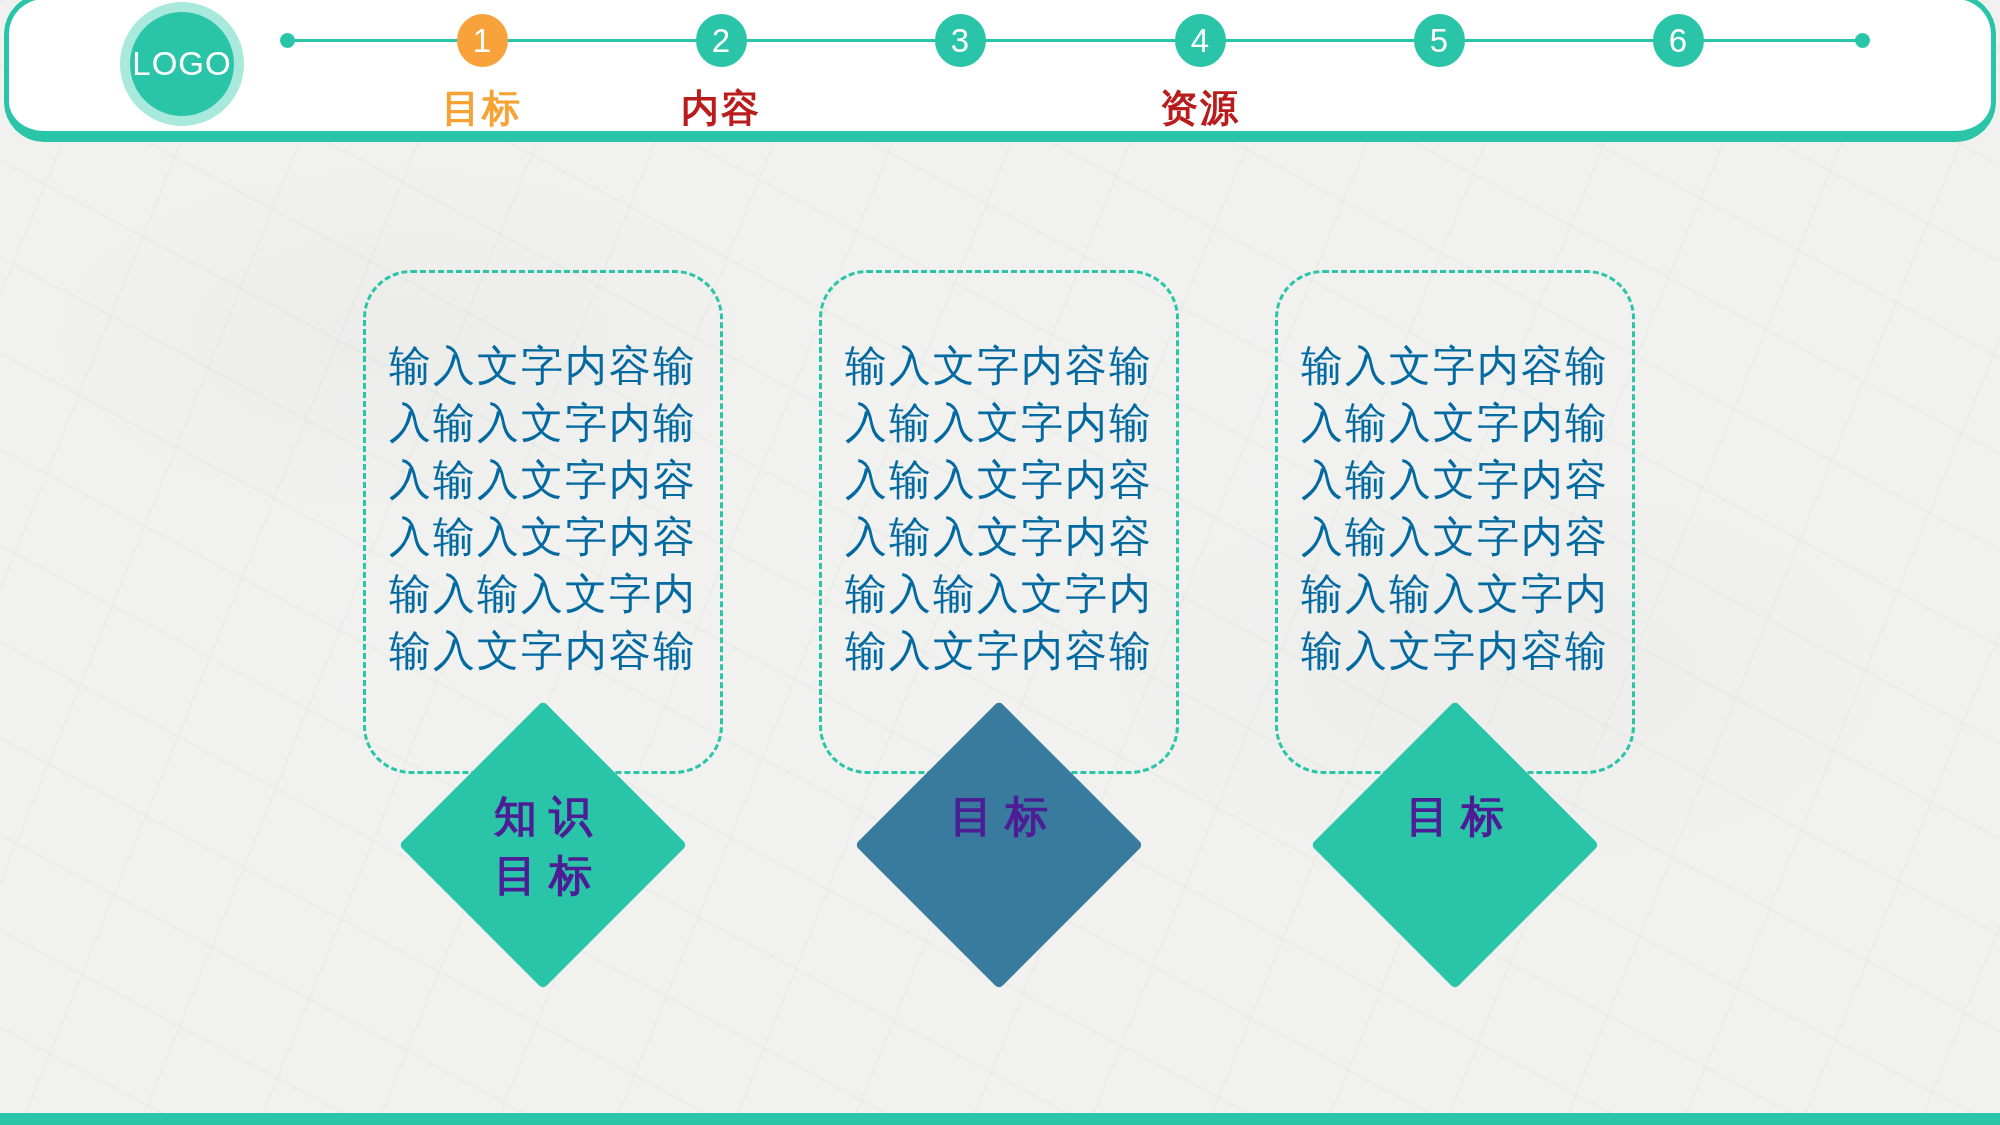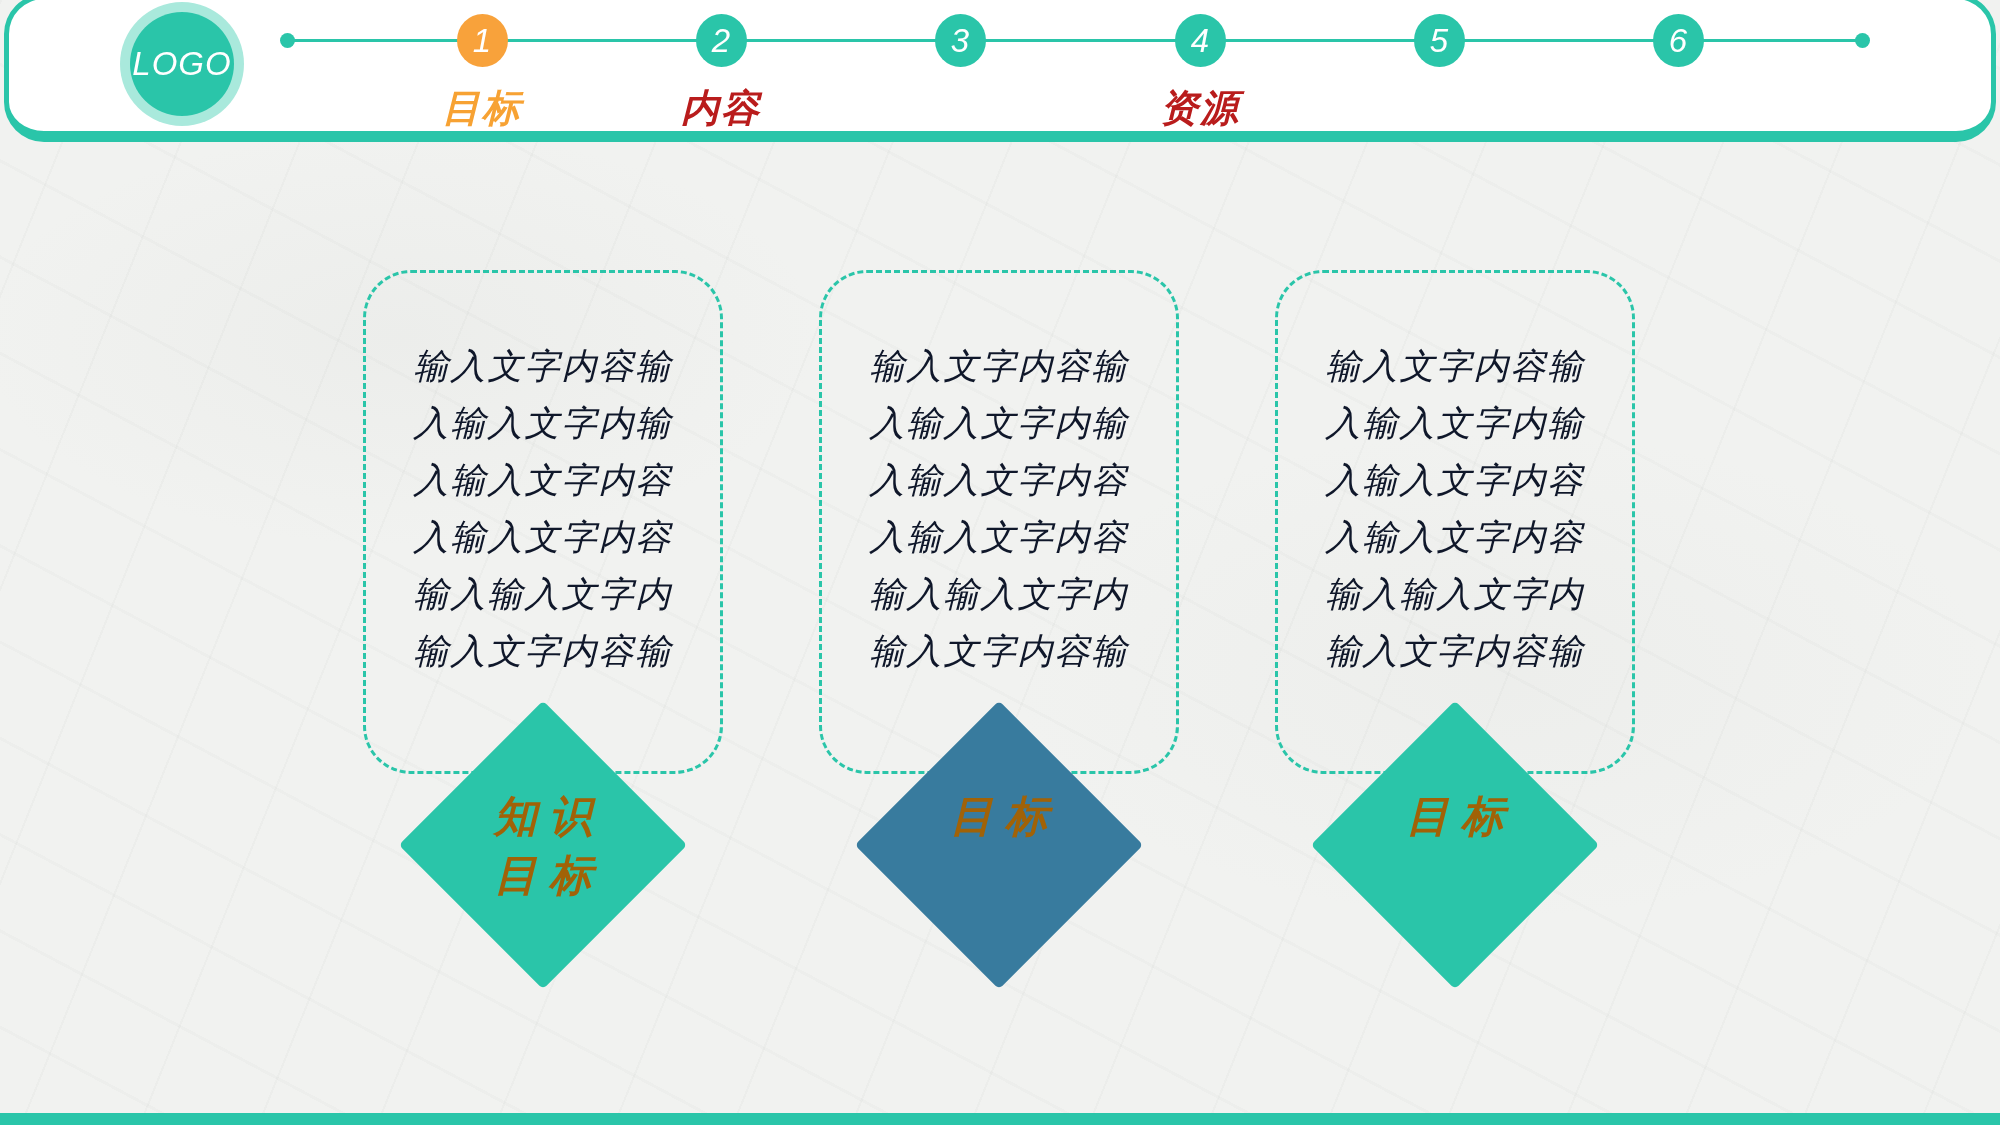--- a/index.html
+++ b/index.html
@@ -1,20 +1,19 @@
 <!DOCTYPE html>
 <html><head>
 <meta charset="utf-8">
 <style>
   html,body{margin:0;padding:0;background:#e8e8e6;}
   .stage{
     position:relative;width:2000px;height:1125px;overflow:hidden;
     background:#f1f2f0;
     font-family:"Liberation Sans","DejaVu Sans",sans-serif;
-    font-style:italic;
   }
   
   .stage::before{
     content:"";position:absolute;inset:0;pointer-events:none;
     background:
       repeating-linear-gradient(112deg, rgba(170,175,170,0.07) 0 2px, transparent 2px 110px),
       repeating-linear-gradient(28deg, rgba(160,165,162,0.05) 0 3px, transparent 3px 85px),
       radial-gradient(600px 300px at 20% 30%, rgba(200,202,198,0.12), transparent 70%),
       radial-gradient(700px 350px at 75% 60%, rgba(200,202,198,0.10), transparent 70%);
   }
@@ -60,33 +59,33 @@
   }
   .step.active .step-label{color:#F7A233;}
 
   
   .card{
     position:absolute;top:270px;width:360px;height:504px;box-sizing:border-box;
     border:3px dashed #2AC5A9;border-radius:48px;z-index:1;
   }
   .card-text{
     position:absolute;left:0;top:64px;width:100%;
-    text-align:center;color:#0f172a;font-size:35px;line-height:57px;letter-spacing:2px;
+    text-align:center;color:#0369a1;font-size:42px;line-height:57px;letter-spacing:2px;
   }
 
   
   .diamond{
     position:absolute;width:204px;height:204px;transform:rotate(45deg);
     border-radius:5px;z-index:2;
   }
   .diamond.teal{background:#2AC5A9;}
   .diamond.blue{background:#387B9E;}
   .diamond-label{
     position:absolute;width:300px;margin-left:-150px;text-align:center;z-index:3;
-    color:#a16207;font-size:43px;font-weight:bold;line-height:59px;letter-spacing:12px;
+    color:#4c1d95;font-size:43px;font-weight:bold;line-height:59px;letter-spacing:12px;
     text-indent:12px; 
   }
 
   
   .footer-bar{
     position:absolute;left:0;top:1113px;width:2000px;height:12px;background:#2AC5A9;z-index:2;
   }
 </style>
 </head>
 <body>

